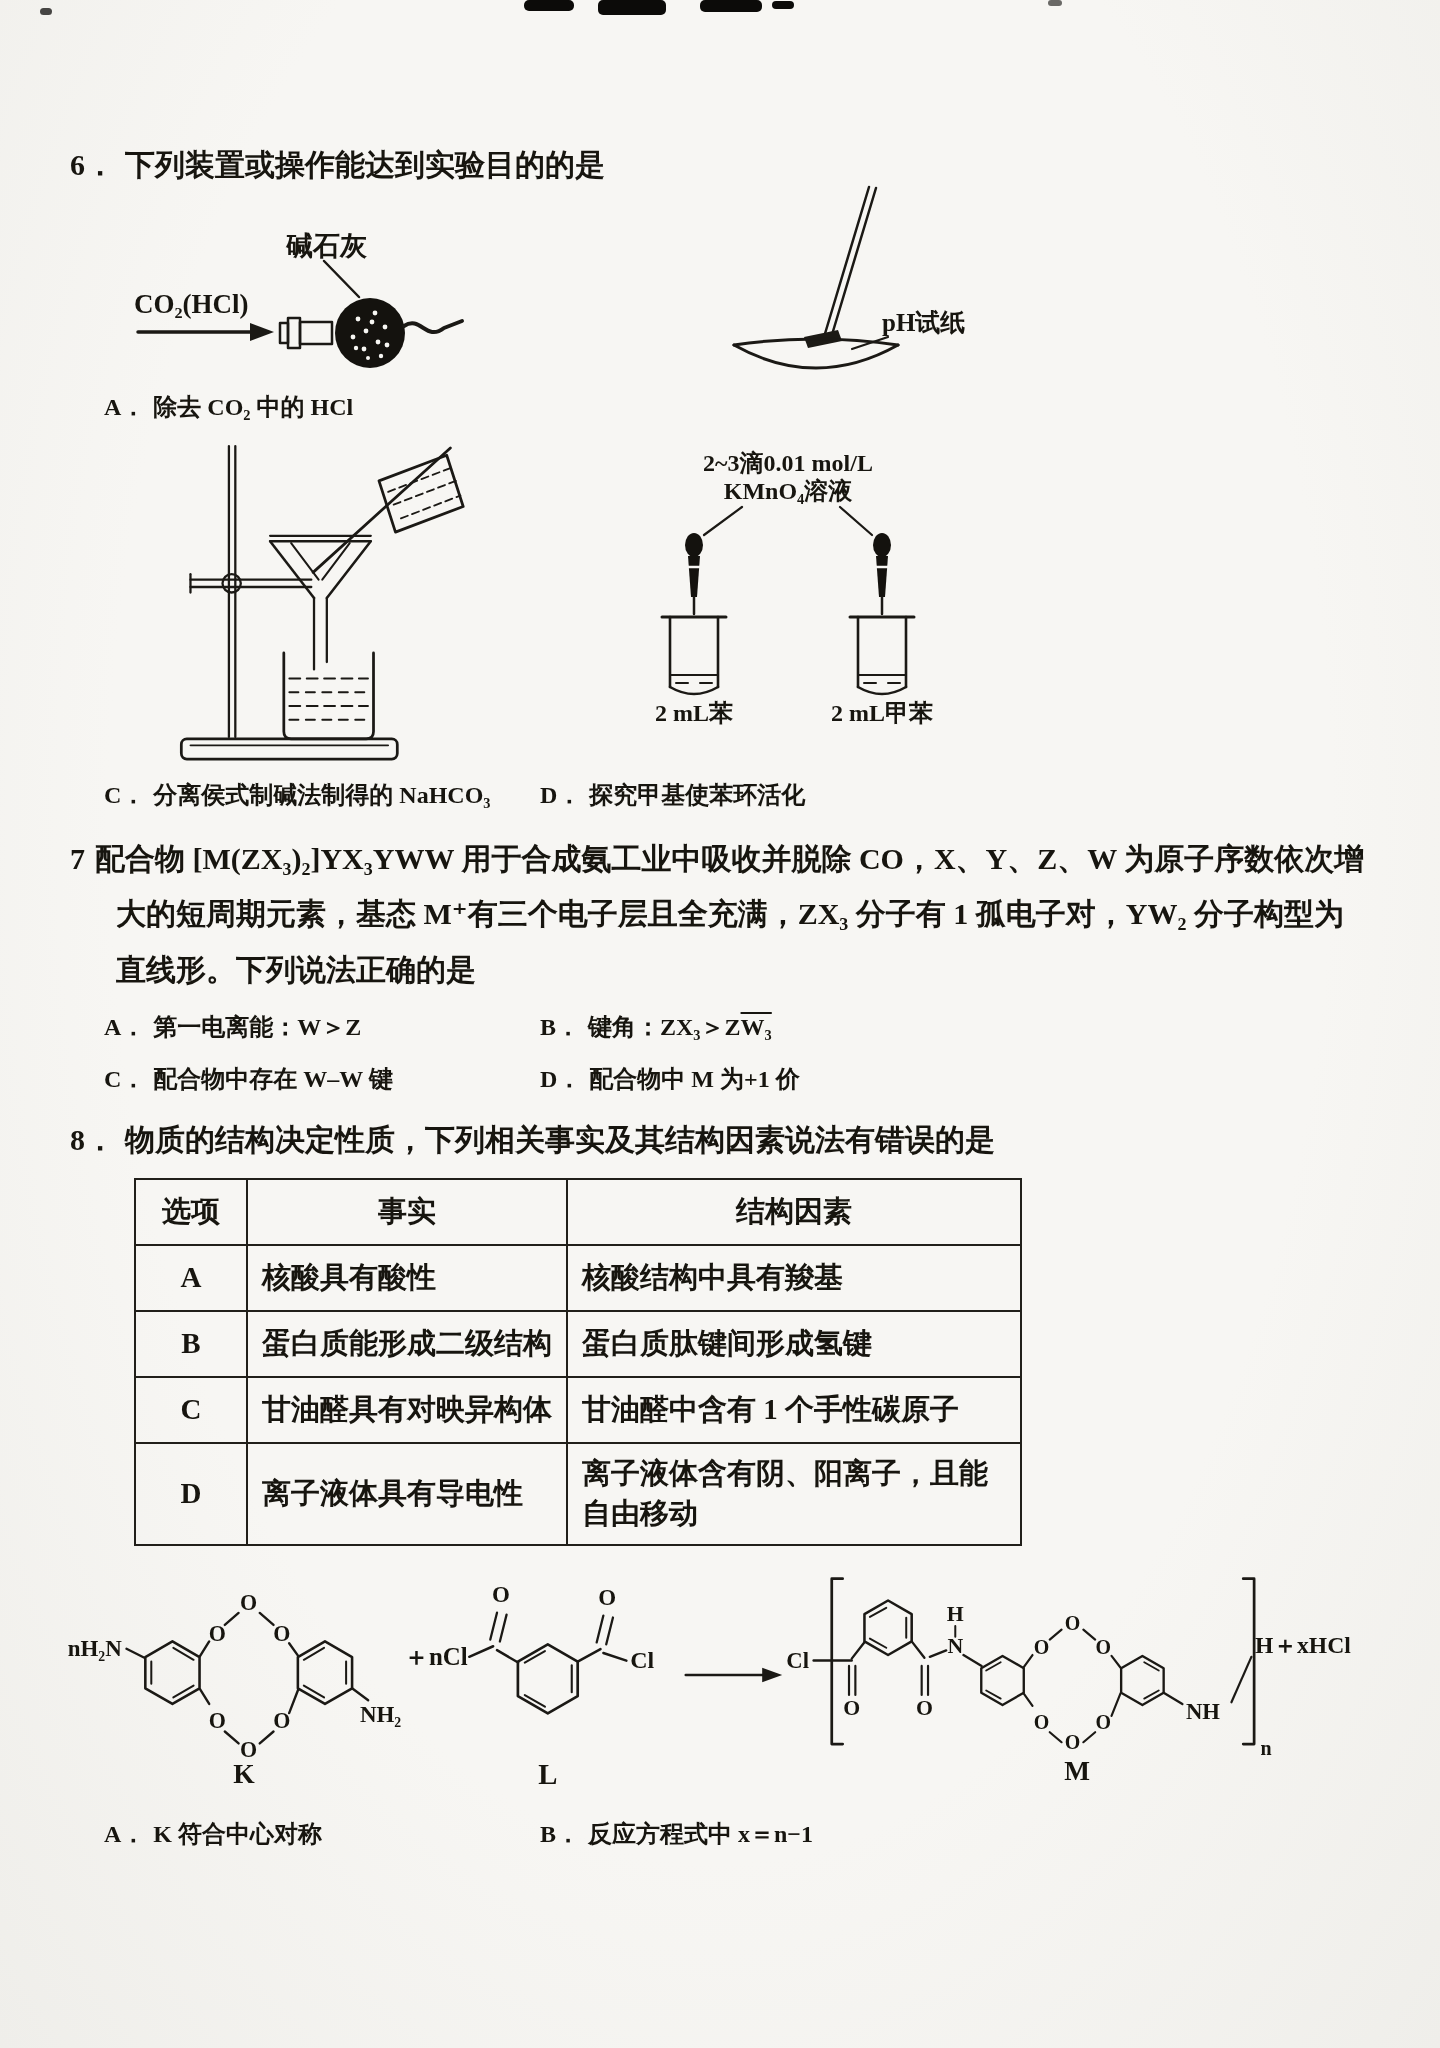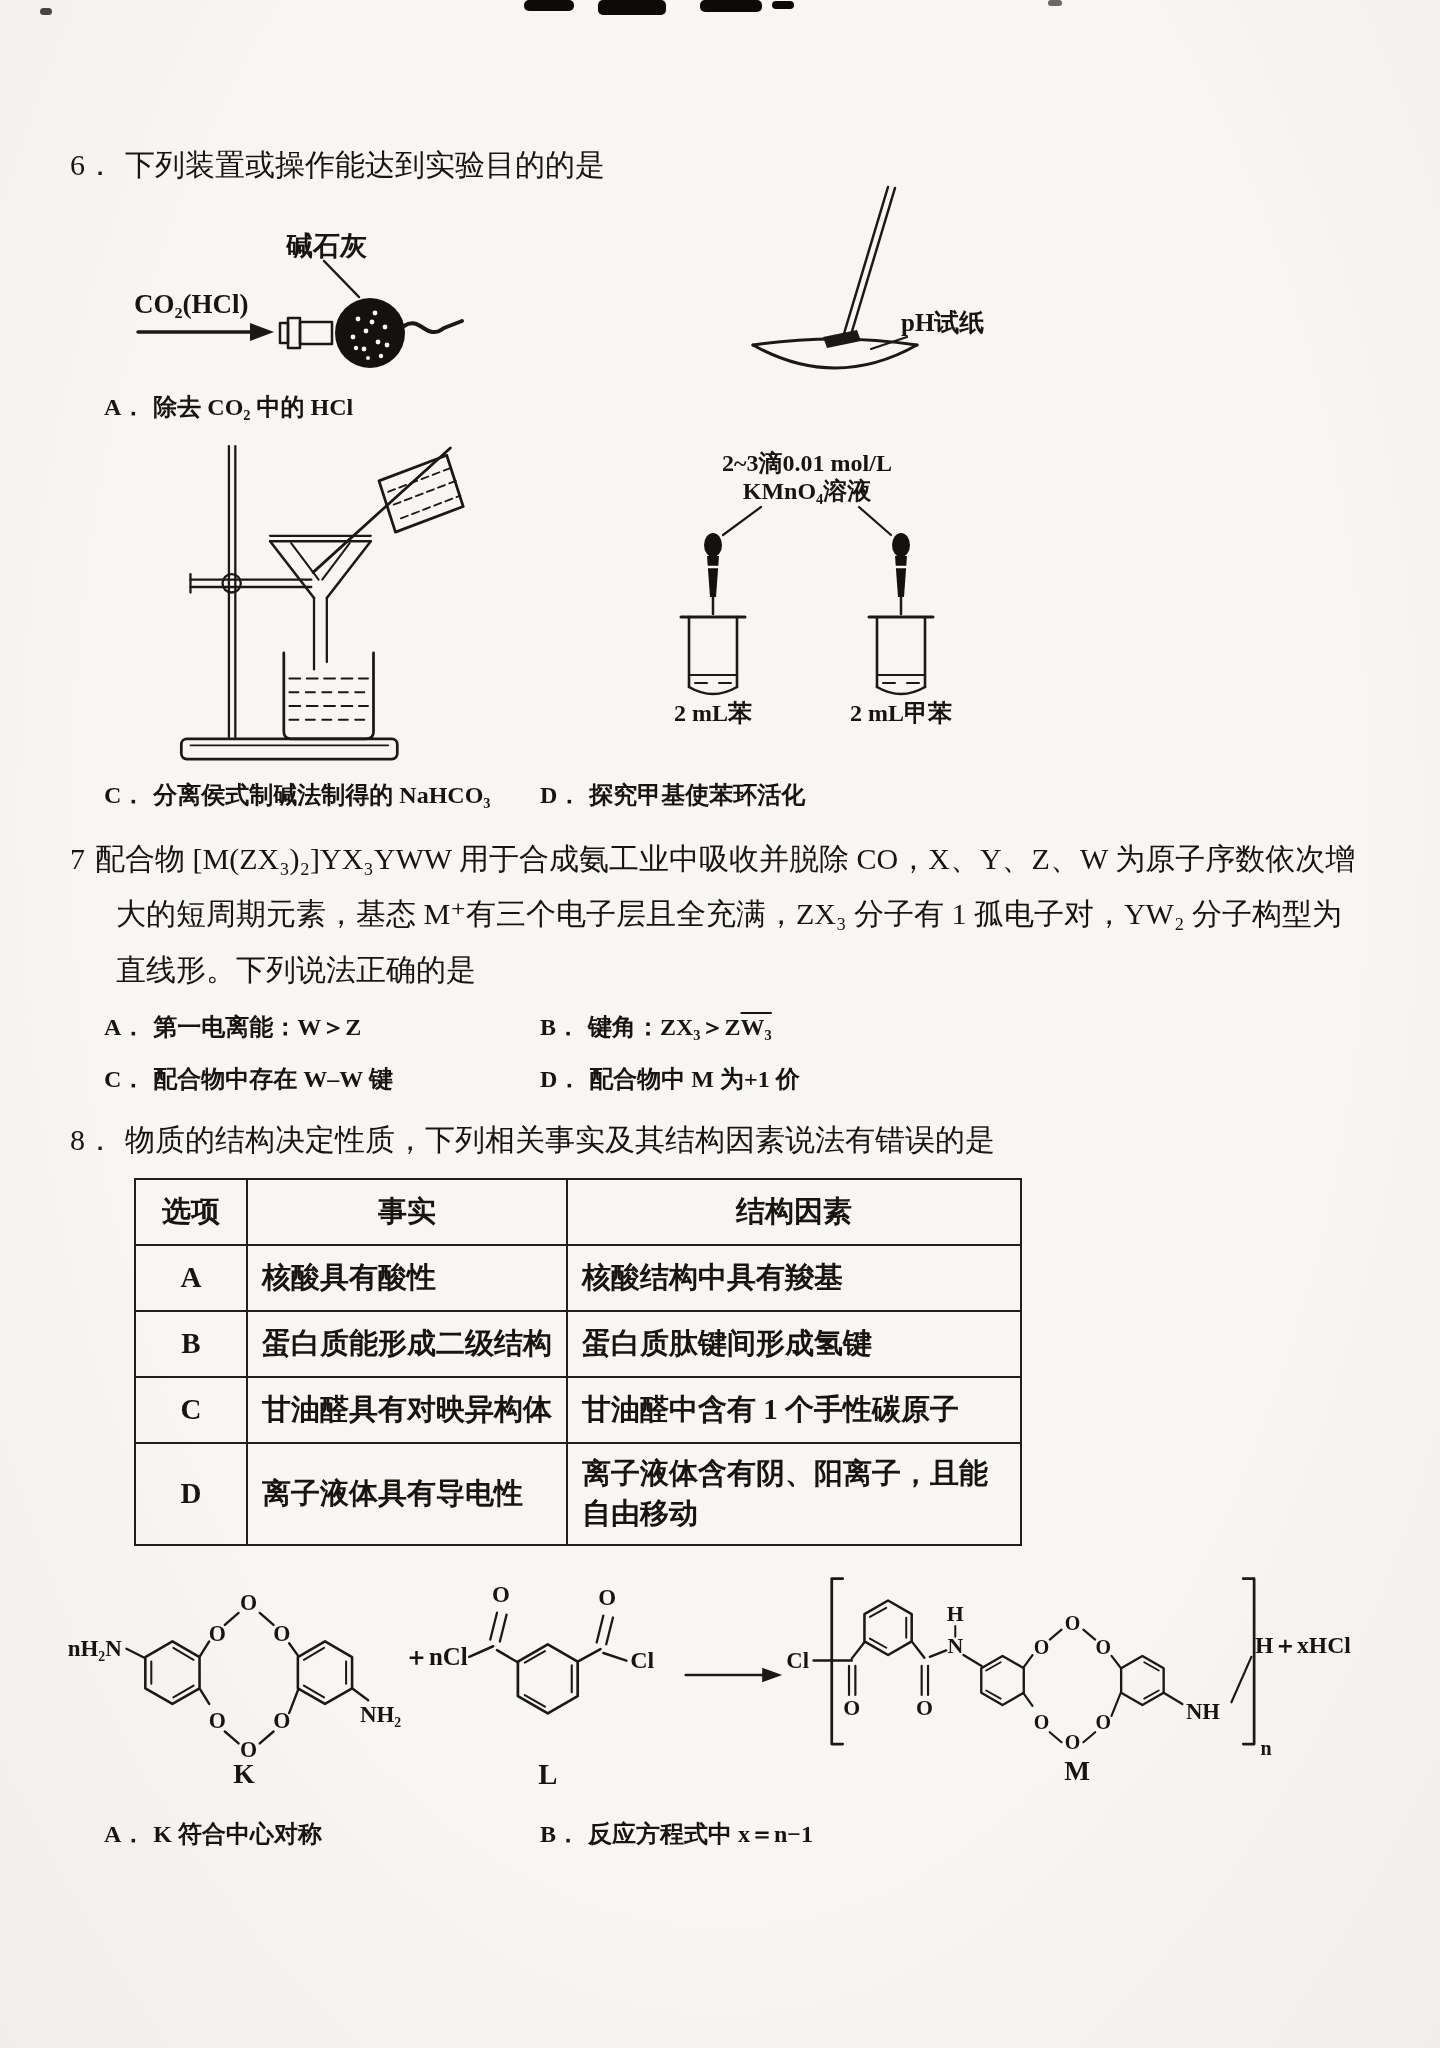--- a/index.html
+++ b/index.html
@@ -3,29 +3,29 @@
 <meta charset="utf-8">
 <style>
   html,body { margin:0; padding:0; background:#d8d8d8; }
   .page {
     position:relative; width:1440px; height:2048px; margin:0 auto;
     background: radial-gradient(ellipse at 50% 40%, #f7f6f3 60%, #efeeea 100%);
     font-family:"Liberation Serif","DejaVu Serif",serif;
     color:#17150f; overflow:hidden;
   }
   .content { padding:142px 70px 0 70px; }
-  .stem { font-size:30px; font-weight:400; line-height:1.55; margin:0 0 4px 0;
+  .stem { font-size:30px; font-weight:700; line-height:1.55; margin:0 0 4px 0;
           padding-left:46px; text-indent:-46px; }
   .stem .qno { padding-right:10px; }
   .optrow { display:flex; margin-left:34px; font-size:24px; font-weight:600; }
   .optrow .opt { margin:10px 0 10px 0; }
   .optrow .opt.first { width:436px; flex:none; }
   .opt .olabel { padding-right:8px; }
   .ov { text-decoration:overline; }
-  .diagrow { display:flex; align-items:flex-end;gap:19px; }
+  .diagrow { display:flex; align-items:flex-end; }
   svg.diag, svg.struct { display:block; }
   svg text { fill:#17150f; font-family:"Liberation Serif","DejaVu Serif",serif; font-weight:600; }
   .stroke { stroke:#1b1915; fill:none; stroke-linecap:round; stroke-linejoin:round; }
   table.q8 { border-collapse:collapse; margin:14px 12px 8px 64px; }
   table.q8 th, table.q8 td {
     border:2.5px solid #211f1a; font-size:29px; font-weight:600;
     padding:10px 14px; height:44px; background:transparent;
   }
   table.q8 th { text-align:center; }
   td.c-opt { width:82px; text-align:center; }

